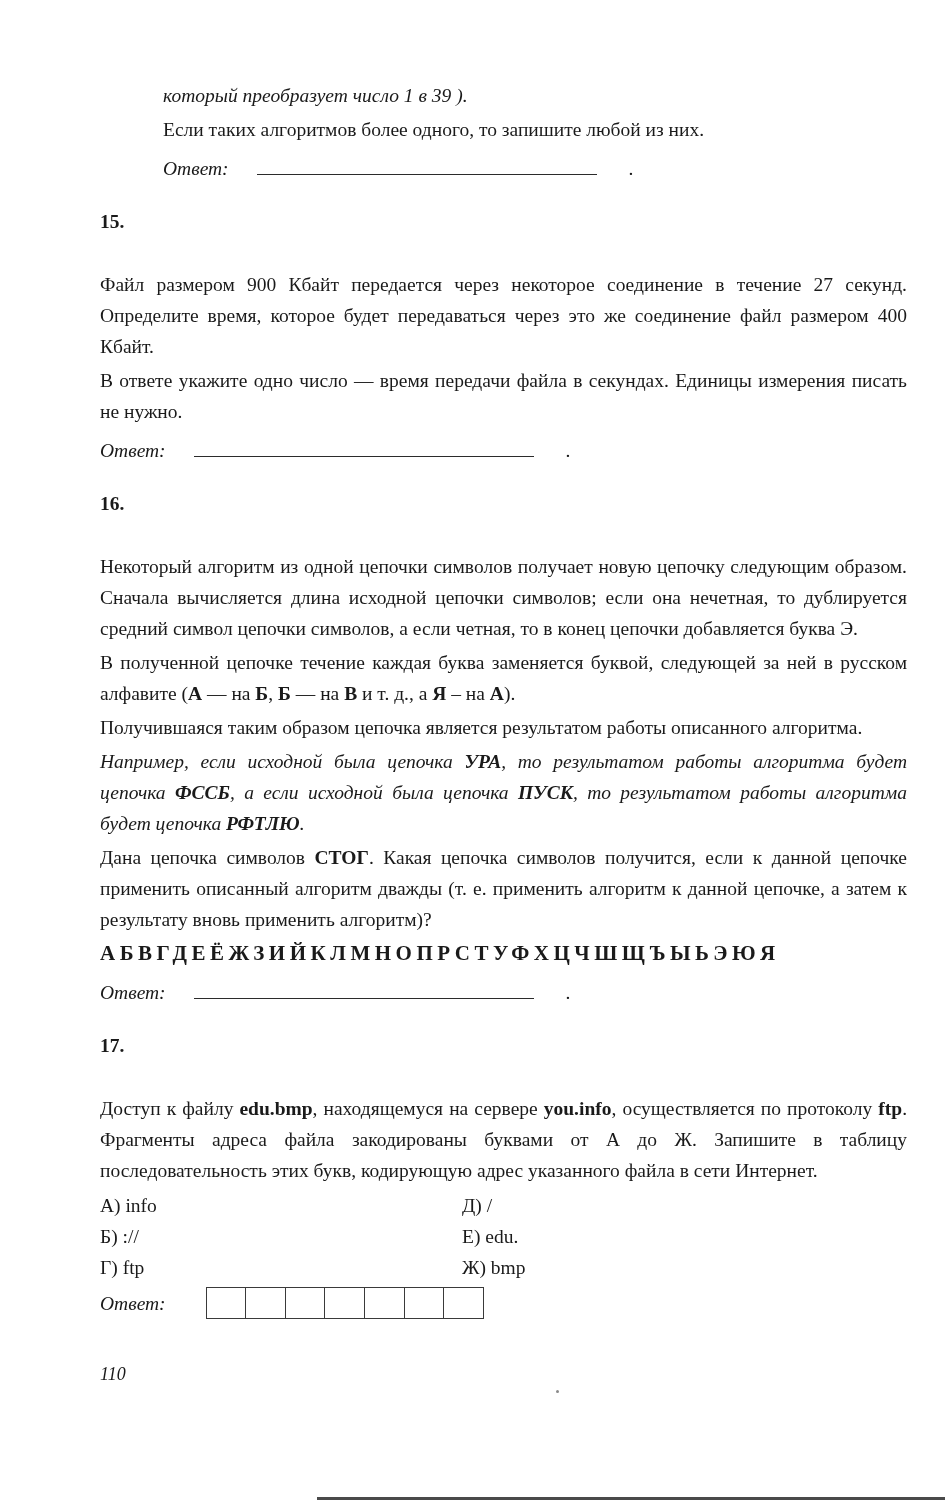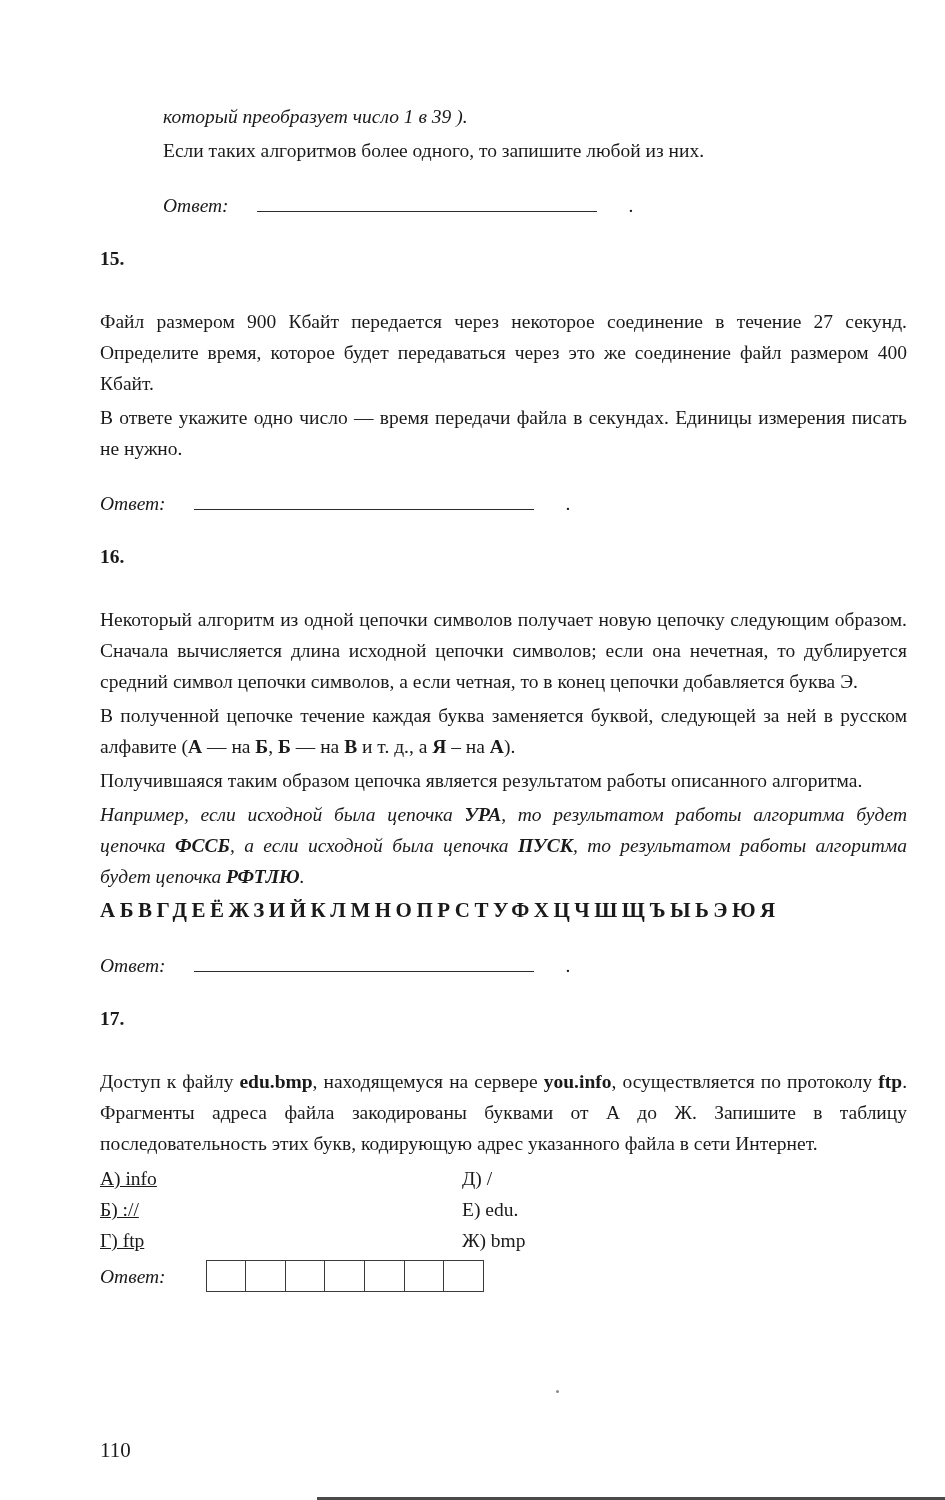--- a/index.html
+++ b/index.html
@@ -7,61 +7,62 @@
     position: relative;
     width: 945px;
     height: 1500px;
     margin: 0 auto;
     background: #ffffff;
     font-family: "Liberation Serif", "DejaVu Serif", serif;
     color: #1a1a1a;
     overflow: hidden;
   }
   .content {
-    padding: 101px 38px 0 100px;
+    padding: 80px 38px 0 100px;
     font-size: 19.5px;
     line-height: 31px;
   }
   .intro { margin-left: 63px; }
   .problem { display: flex; margin-top: 22px; flex-direction: column; }
   .num { flex: 0 0 63px; width: 63px; font-weight: 700; }
   .body { flex: 1; min-width: 0; }
   .para { margin: 0; text-align: justify; }
   .para + .para { margin-top: 3px; }
   .b { font-weight: 700; }
   .i { font-style: italic; }
   .alphabet { font-size: 21px; letter-spacing: 4.5px; white-space: nowrap; text-align: left; }
-  .answer-line { margin-top: 24px; white-space: nowrap; }
+  .answer-line { margin-top: 8px; white-space: nowrap; }
   .answer-label { font-style: italic; }
   .answer-rule {
     display: inline-block;
     width: 340px;
     border-bottom: 1.4px solid #2b2b2b;
     margin-left: 28px;
   }
   .answer-dot { margin-left: 32px; }
   .options { display: flex; margin-top: 4px; }
   .options-col { display: flex; flex-direction: column; }
-  .options-col.left { width: 362px; flex: 0 0 362px; text-decoration: underline; }
+  .options-col.left { width: 362px; flex: 0 0 362px; }
   .option { line-height: 31px; }
   .answer-row { display: flex; align-items: center; margin-top: 4px; }
   .answer-table { display: flex; margin-left: 40px; }
   .cell {
     width: 39px;
     height: 30px;
     border: 1.4px solid #3a3a3a;
     margin-left: -1.4px;
     background: #fff;
   }
   .cell:first-child { margin-left: 0; }
   .page-number {
     position: absolute;
     left: 100px;
-    top: 1438px;
-    font-size: 21px;
+    top: 1364px;
+    font-size: 18px;
+    font-style: italic;
   }
   .scan-speck {
     position: absolute;
     left: 556px;
     top: 1390px;
     width: 3px;
     height: 3px;
     background: #8a8a8a;
     border-radius: 50%;
   }
@@ -99,20 +100,21 @@
       </div>
     </section>
 
     <section class="problem">
       <div class="num">16.</div>
       <div class="body">
         <p class="para"><span>Некоторый алгоритм из одной цепочки символов получает новую цепочку следующим образом. Сначала вычисляется длина исходной цепочки символов; если она нечетная, то дублируется средний символ цепочки символов, а если четная, то в конец цепочки добавляется буква Э.</span></p>
         <p class="para"><span>В полученной цепочке течение каждая буква заменяется буквой, следующей за ней в русском алфавите (</span><span class="b">А</span><span> — на </span><span class="b">Б</span><span>, </span><span class="b">Б</span><span> — на </span><span class="b">В</span><span> и т. д., а </span><span class="b">Я</span><span> – на </span><span class="b">А</span><span>).</span></p>
         <p class="para"><span>Получившаяся таким образом цепочка является результатом работы описанного алгоритма.</span></p>
         <p class="para"><span class="i">Например, если исходной была цепочка </span><span class="b i">УРА</span><span class="i">, то результатом работы алгоритма будет цепочка </span><span class="b i">ФССБ</span><span class="i">, а если исходной была цепочка </span><span class="b i">ПУСК</span><span class="i">, то результатом работы алгоритма будет цепочка </span><span class="b i">РФТЛЮ</span><span class="i">.</span></p>
+        <p class="para"><span>Дана цепочка символов </span><span class="b">СТОГ</span><span>. Какая цепочка символов получится, если к данной цепочке применить описанный алгоритм дважды (т. е. применить алгоритм к данной цепочке, а затем к результату вновь применить алгоритм)?</span></p>
         <p class="para alphabet"><span class="b">АБВГДЕЁЖЗИЙКЛМНОПРСТУФХЦЧШЩЪЫЬЭЮЯ</span></p>
         <div class="answer-line">
           <span class="answer-label">Ответ:</span><span class="answer-rule"></span><span class="answer-dot">.</span>
         </div>
       </div>
     </section>
 
     <section class="problem">
       <div class="num">17.</div>
       <div class="body">

